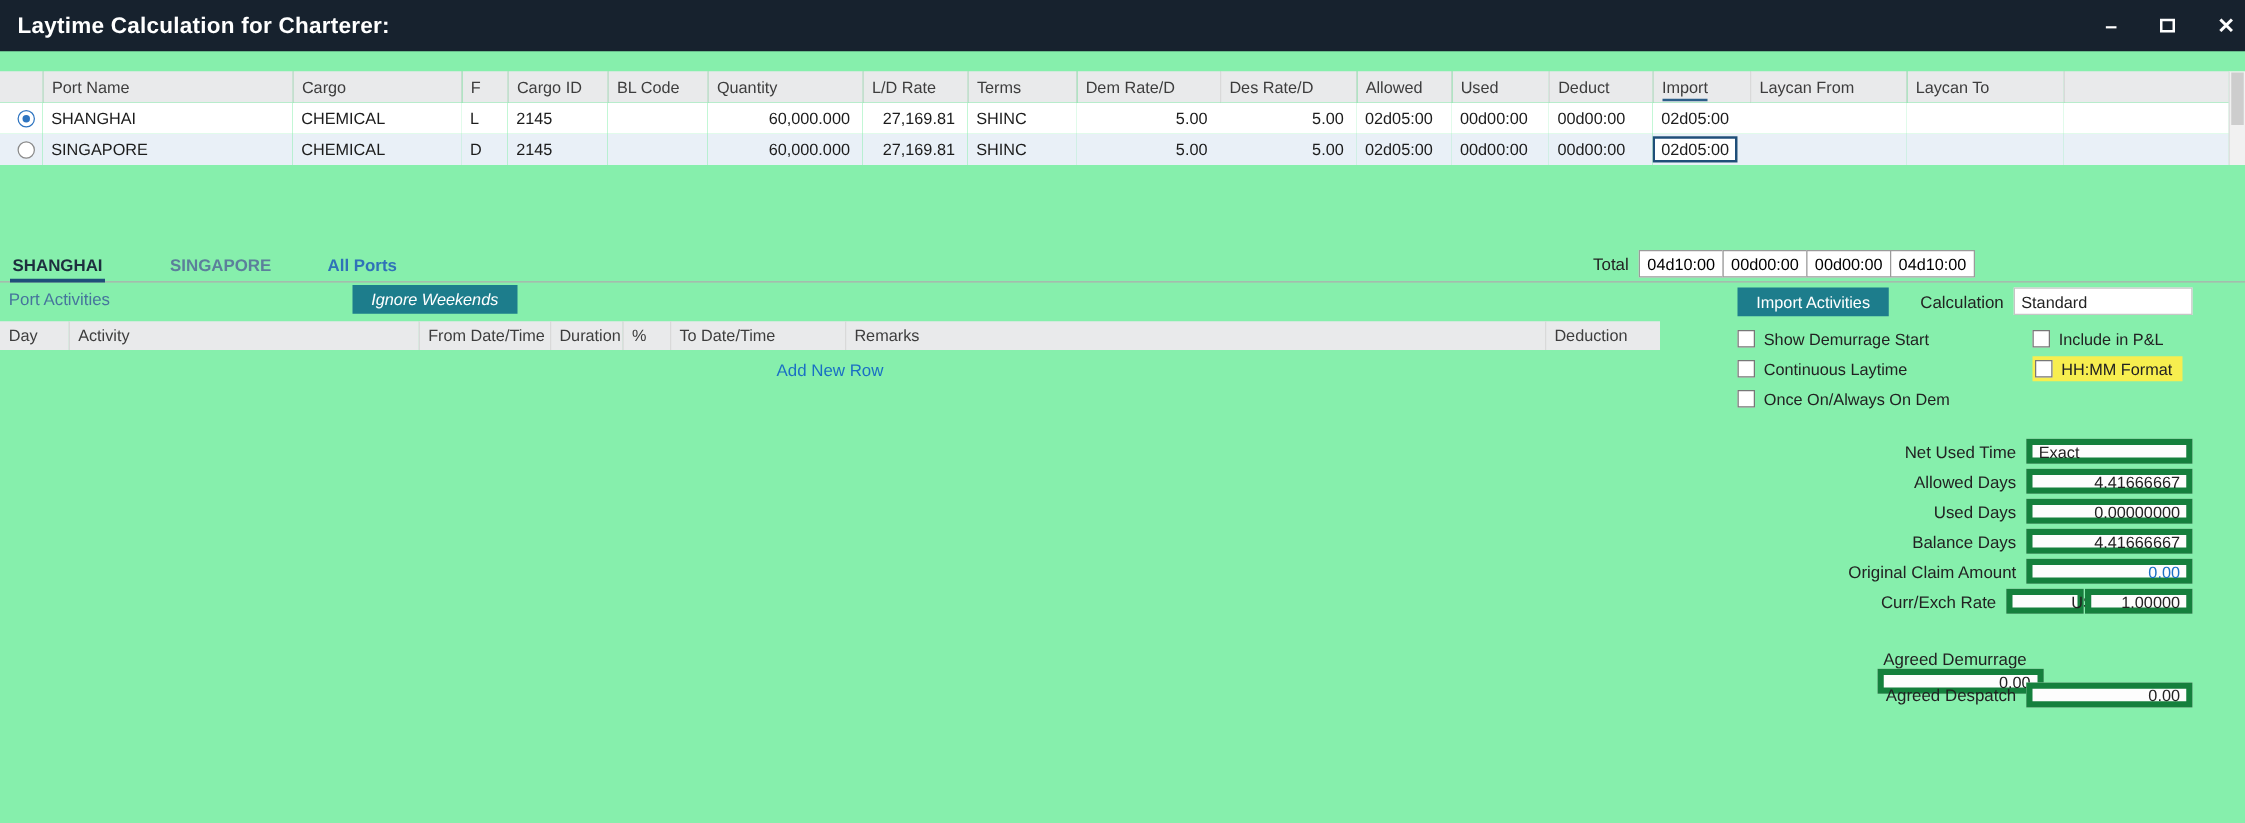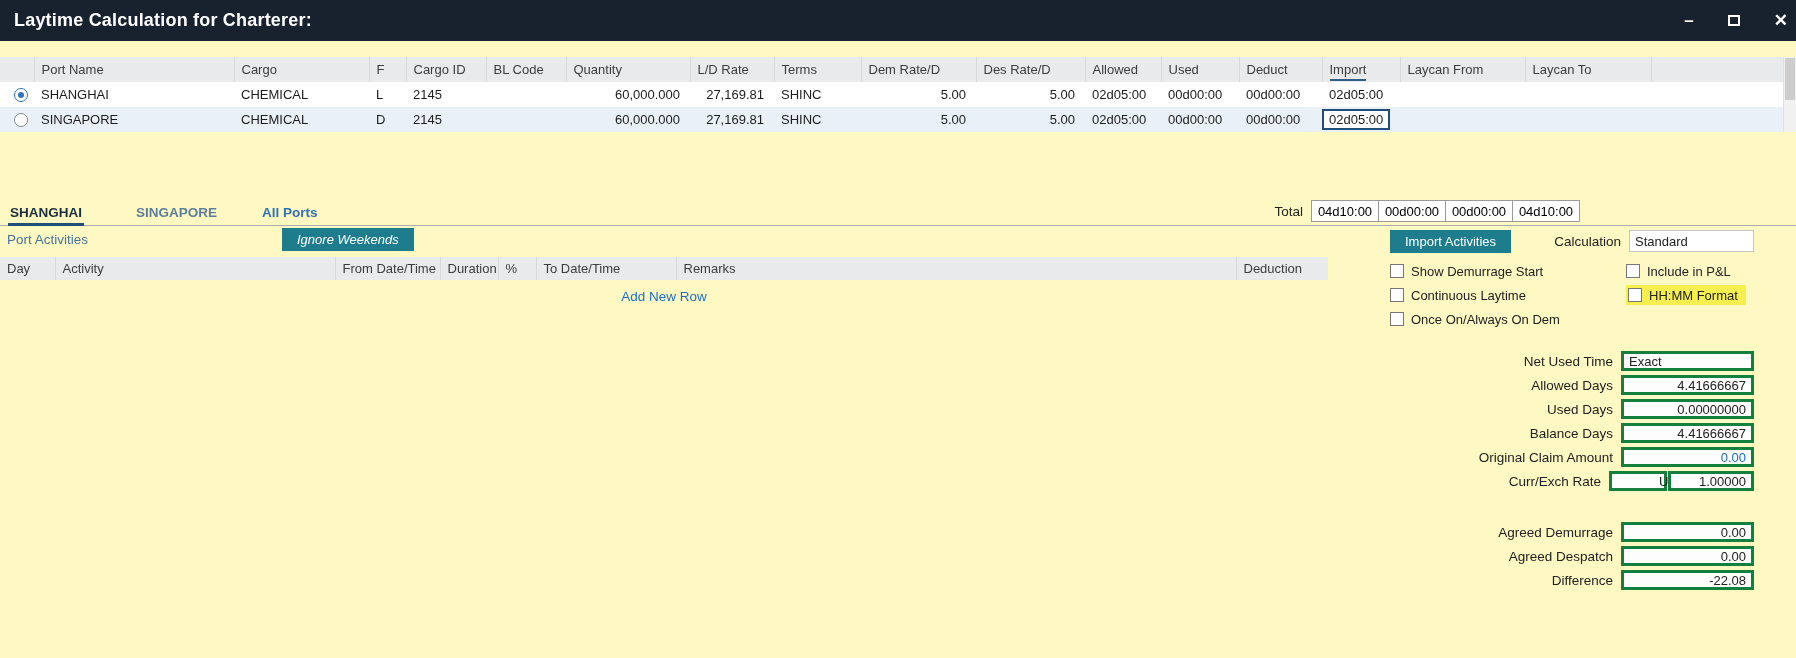--- a/index.html
+++ b/index.html
@@ -3,21 +3,21 @@
 <meta charset="utf-8">
 <style>
   * { box-sizing: border-box; }
   html,body { margin:0; padding:0; }
   body {
     width:1796px; height:658px;
     font-family:"Liberation Sans", sans-serif;
     background:#ffffff; overflow:hidden;
     -webkit-font-smoothing:antialiased;
   }
-  .window { position:relative; width:1796px; height:658px; background:#fef9c3; }
+  .window { position:relative; width:1796px; height:658px; background:#86efac; }
 
   
   .titlebar {
     position:absolute; top:0; left:0; width:1796px; height:41px;
     background:#17222e; color:#fff; display:flex; align-items:center;
   }
   .titlebar .title { font-size:18px; font-weight:700; margin-left:14px; letter-spacing:.2px; }
   .win-controls { margin-left:auto; display:flex; align-items:center; gap:34px; padding-right:8px; }
   .wc { color:#fff; background:none; border:none; font-size:17px; line-height:1; padding:0; cursor:default; font-weight:700; }
   .wc .maxbox { display:inline-block; width:12px; height:11px; border:2px solid #fff; }
@@ -92,45 +92,45 @@
     position:absolute; top:289px; left:0; width:1328px; text-align:center;
     color:#1a6fc4; font-size:13.5px; cursor:default;
   }
 
   
   .panel { position:absolute; top:229px; left:1382px; width:372px; font-size:13px; color:#222; }
   .panel-row1 { display:flex; align-items:center; height:24px; }
   .import-btn { margin-left:8px; }
   .calc-label { margin-left:auto; margin-right:8px; font-size:13.5px; }
   .calc-box {
-    width:125px; height:22px; border:1px solid #c6c6c6; background:#fff;
+    width:143px; height:22px; border:1px solid #c6c6c6; background:#fff;
     display:flex; align-items:center; padding-left:5px;
   }
 
   .cbcol1 { position:absolute; top:30px; left:8px; }
   .cbcol2 { position:absolute; top:30px; left:244px; }
   .cbrow { display:flex; align-items:center; height:24px; }
   .cbrow.hl { background:#f7ee4f; padding:0 8px 0 2px; height:20px; margin-top:2px; }
   .cb { width:14px; height:14px; border:1px solid #777; background:#fff; margin-right:7px; flex:none; }
   .cblabel { white-space:nowrap; }
 
   .fields { position:absolute; top:120px; left:0; width:372px; }
   .frow { display:flex; align-items:center; height:24px; }
   .flabel { flex:1; text-align:right; margin-right:8px; font-size:13.5px; white-space:nowrap; }
   .fbox {
-    width:133px; height:20px; border:3px solid #15803d; background:#fdfdfd;
+    width:133px; height:20px; border:5px solid #15803d; background:#fdfdfd;
     display:flex; align-items:center; justify-content:flex-end; padding:0 5px; flex:none;
   }
   .fbox.leftal { justify-content:flex-start; }
   .fbox.blue { color:#1a6fc4; }
   .fgroup { display:flex; flex:none; }
   .fbox.currbox { width:46px; justify-content:flex-start;padding-left:47px; }
   .fbox.ratebox { width:86px; margin-left:1px; }
   .fspacer { width:133px; height:20px; flex:none; }
-  .gaprow { margin-top:27px; }
+  .gaprow { margin-top:27px;flex-direction:column; }
 </style>
 </head>
 <body>
 
 <div class="window">
 
   <div class="titlebar">
     <div class="title">Laytime Calculation for Charterer:</div>
     <div class="win-controls">
       <button class="wc">–</button>
@@ -352,21 +352,17 @@
       <div class="frow gaprow">
         <span class="flabel">Agreed Demurrage</span>
         <div class="fbox">0.00</div>
       </div>
 
       <div class="frow">
         <span class="flabel">Agreed Despatch</span>
         <div class="fbox">0.00</div>
       </div>
 
-      <div class="frow">
-        <span class="flabel">Difference</span>
-        <div class="fbox">-22.08</div>
-      </div>
 
     </div>
   </div>
 
 </div>
 
 </body></html>

